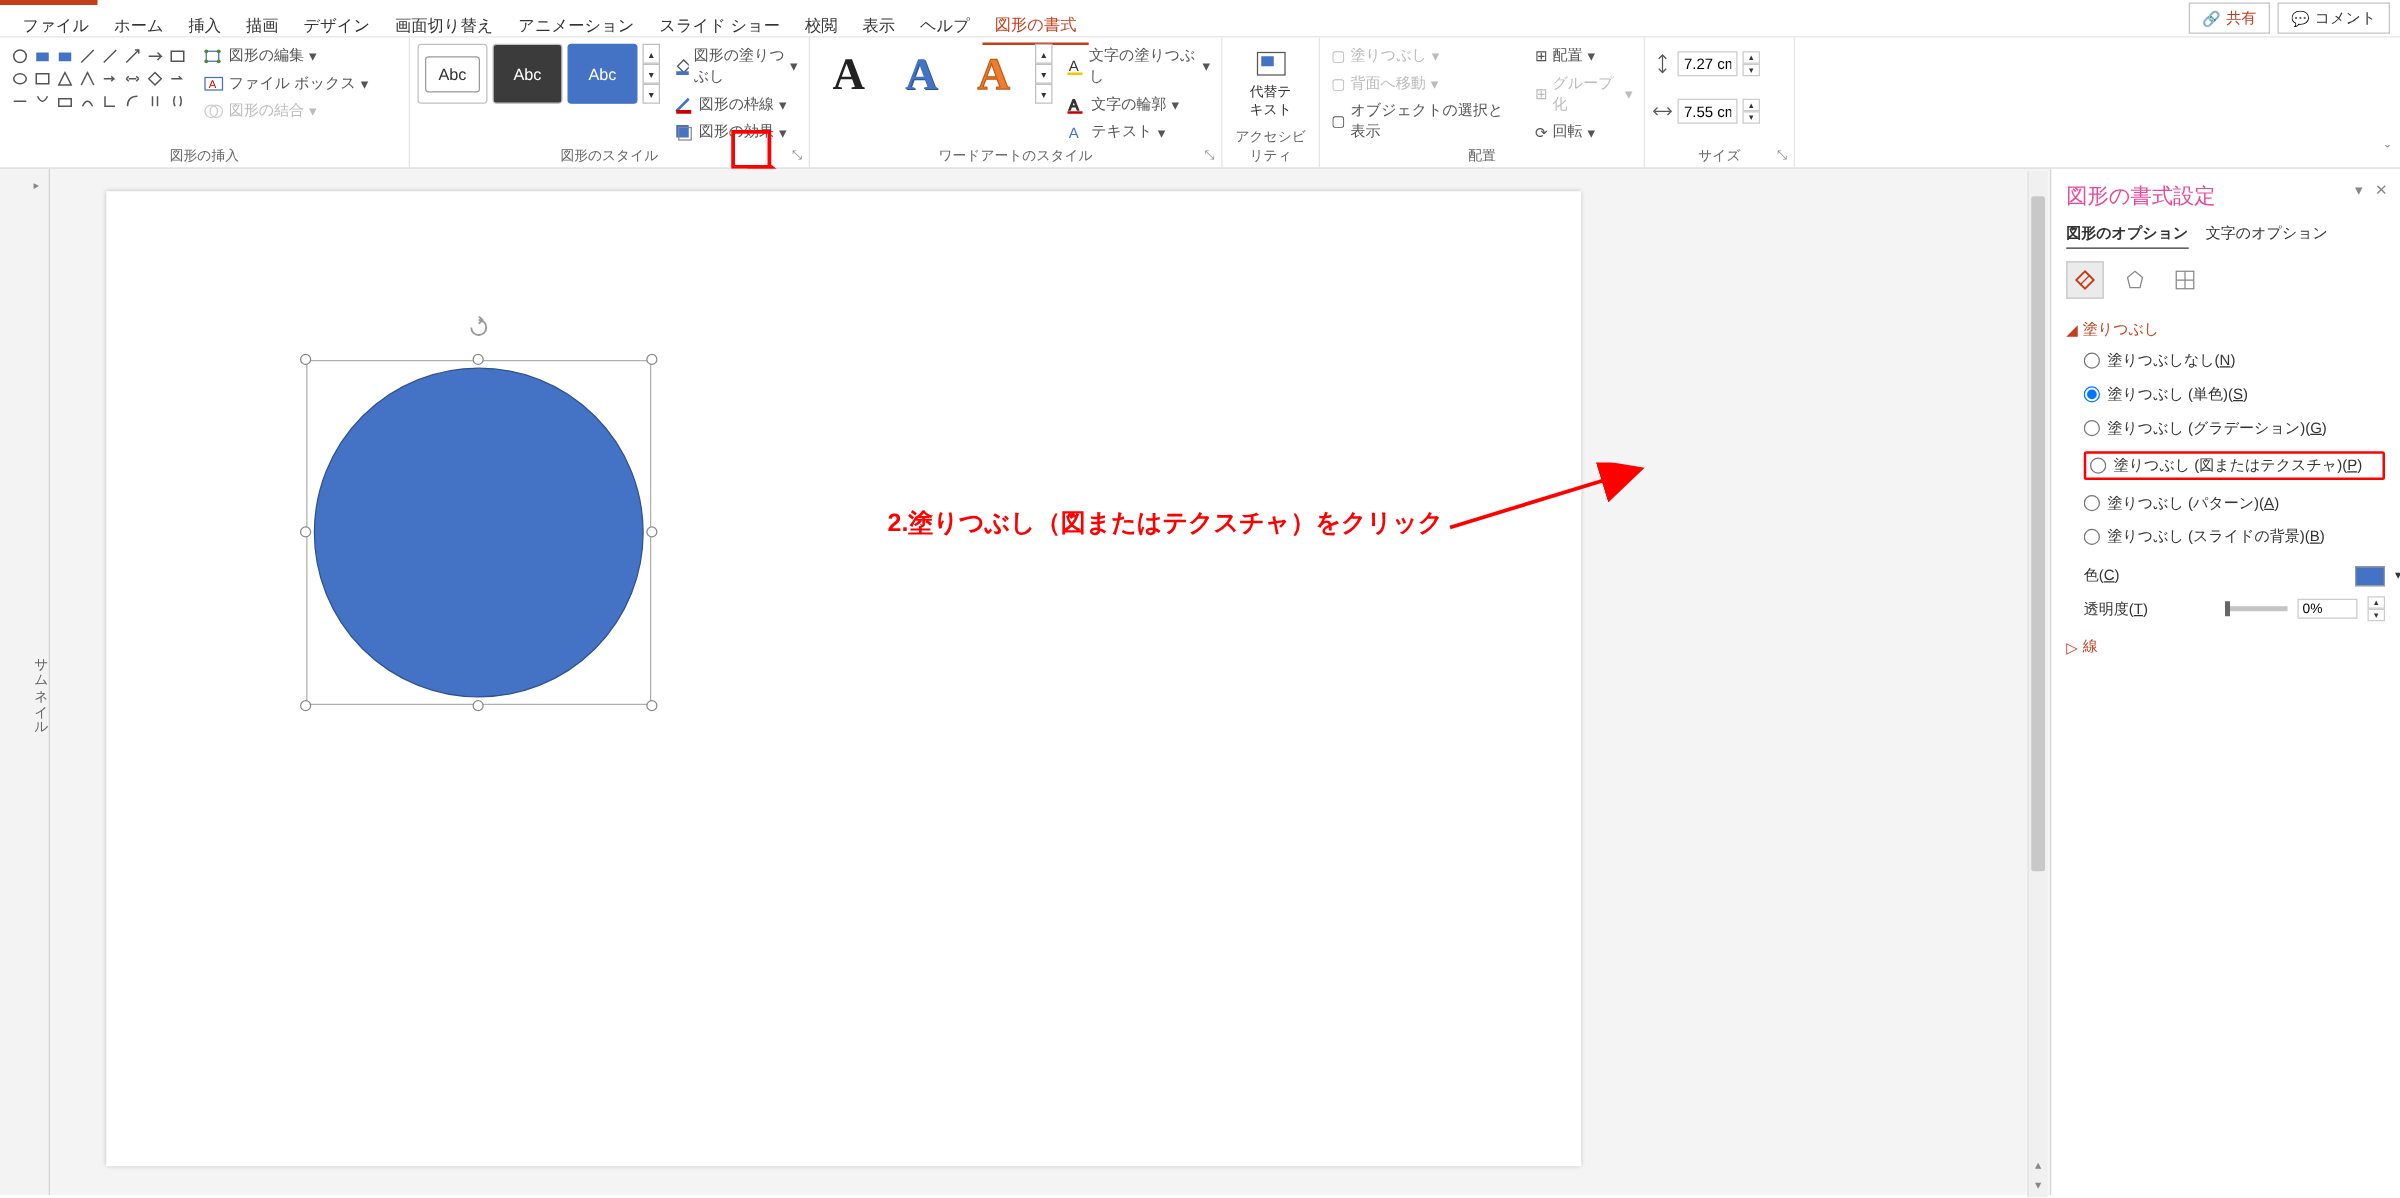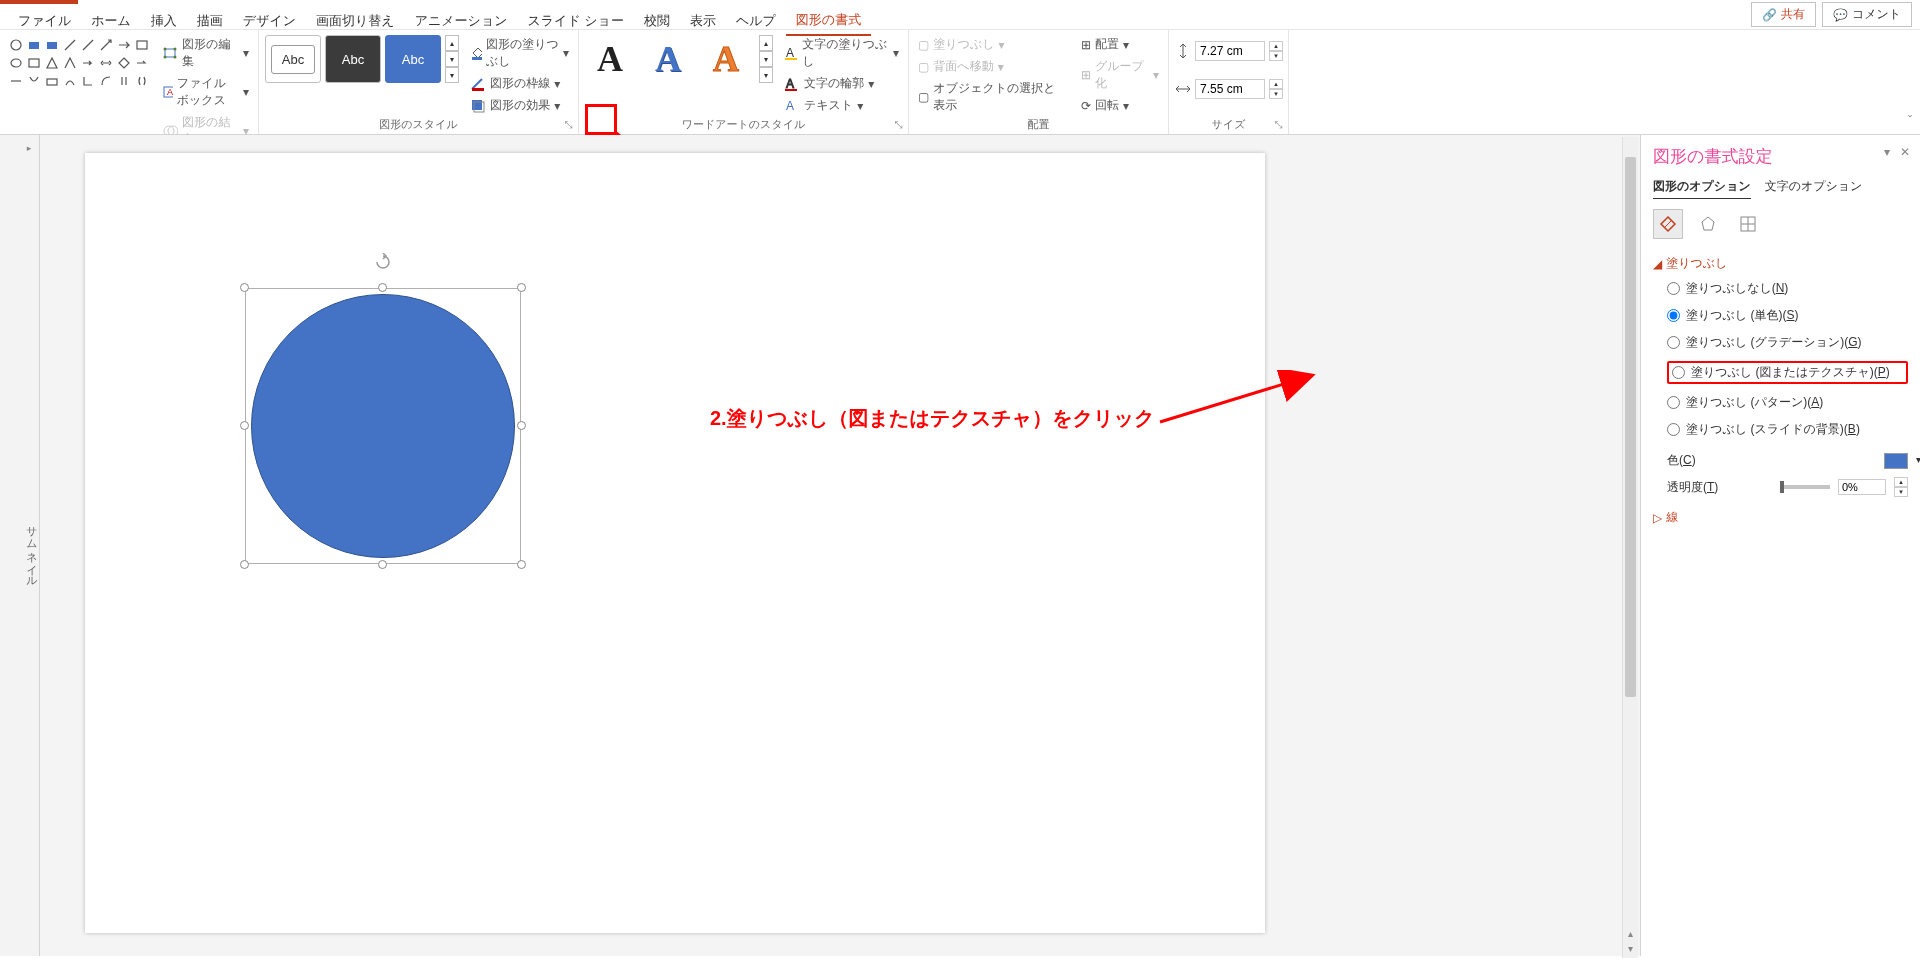--- a/index.html
+++ b/index.html
@@ -43,21 +43,21 @@
 .wa-item { font-size:36px; font-weight:bold; font-family: Georgia, serif; width:50px; text-align:center; }
 .wa1 { color:#222; }
 .wa2 { color:#4472c4; text-shadow:1px 1px 0 #2e5090; }
 .wa3 { color:#ed7d31; -webkit-text-stroke:1px #c55a11; }
 
 .big-icon-btn { display:flex; flex-direction:column; align-items:center; justify-content:center; padding:4px 6px; font-size:11px; cursor:pointer; text-align:center; line-height:1.3; }
 .big-icon-btn svg { width:28px; height:28px; }
 
 .size-inputs { display:flex; flex-direction:column; gap:18px; padding-top:6px; }
 .size-row { display:flex; align-items:center; gap:4px; }
-.size-row input { width:70px; font-size:12px; padding:2px 4px; border:1px solid #ccc; }
+.size-row input { width:48px; font-size:12px; padding:2px 4px; border:1px solid #ccc; }
 .spin { display:flex; flex-direction:column; }
 .spin div { width:14px; height:10px; border:1px solid #ccc; font-size:7px; display:flex; align-items:center; justify-content:center; cursor:pointer; }
 
 
 .main { display:flex; height: calc(958px - 137px); }
 .thumb-rail { width:40px; background:#f3f3f3; border-right:1px solid #d4d4d4; display:flex; align-items:flex-start; justify-content:center; padding-top:10px; writing-mode:vertical-rl; font-size:11px; color:#666; position:relative; }
 .thumb-caret { position:absolute; top:8px; left:24px; font-size:9px; color:#888; }
 
 .canvas-area { flex:1; background:#f4f4f4; position:relative; overflow:auto; padding:18px 45px; }
 .slide { width:1180px; height:780px; background:#fff; box-shadow:0 0 4px rgba(0,0,0,.25); position:relative; }
@@ -128,21 +128,21 @@
       </div>
     <div class="btn">
         <span>💬</span>
         <span>コメント</span>
       </div>
   </div>
 </div>
 
 <div class="ribbon">
 
-  <div class="ribbon-group" style="width:259px">
+  <div class="ribbon-group" style="width:328px">
     <div class="body">
       <div class="shapes-gallery">
         <div>
             <svg class="mini-icon">
               <circle cx="6" cy="6" r="5"></circle>
             </svg>
           </div>
         <div>
             <svg class="mini-icon">
               <rect x="1" y="3" width="10" height="7" fill="#4472c4" stroke="none"></rect>
@@ -376,20 +376,33 @@
             </svg>
             <span>テキスト</span>
             <span>▾</span>
           </div>
       </div>
     </div>
     <div class="label">ワードアートのスタイル</div>
     <div class="launcher">⤡</div>
   </div>
 
+  <div class="ribbon-group" style="width:78px">
+    <div class="body" style="justify-content:center;width:100%">
+      <div class="big-icon-btn">
+        <svg>
+            <rect x="3" y="3" width="22" height="18" fill="none" stroke="#555"></rect>
+            <rect x="6" y="6" width="10" height="8" fill="#4472c4"></rect>
+          </svg>
+        <span style="white-space:pre-line">代替テ
+キスト</span>
+      </div>
+    </div>
+    <div class="label">アクセシビリティ</div>
+  </div>
 
   <div class="ribbon-group" style="width:260px">
     <div class="body">
       <div class="small-btns">
         <div class="row disabled">
             <span>▢</span>
             <span>塗りつぶし</span>
             <span>▾</span>
           </div>
         <div class="row disabled">

